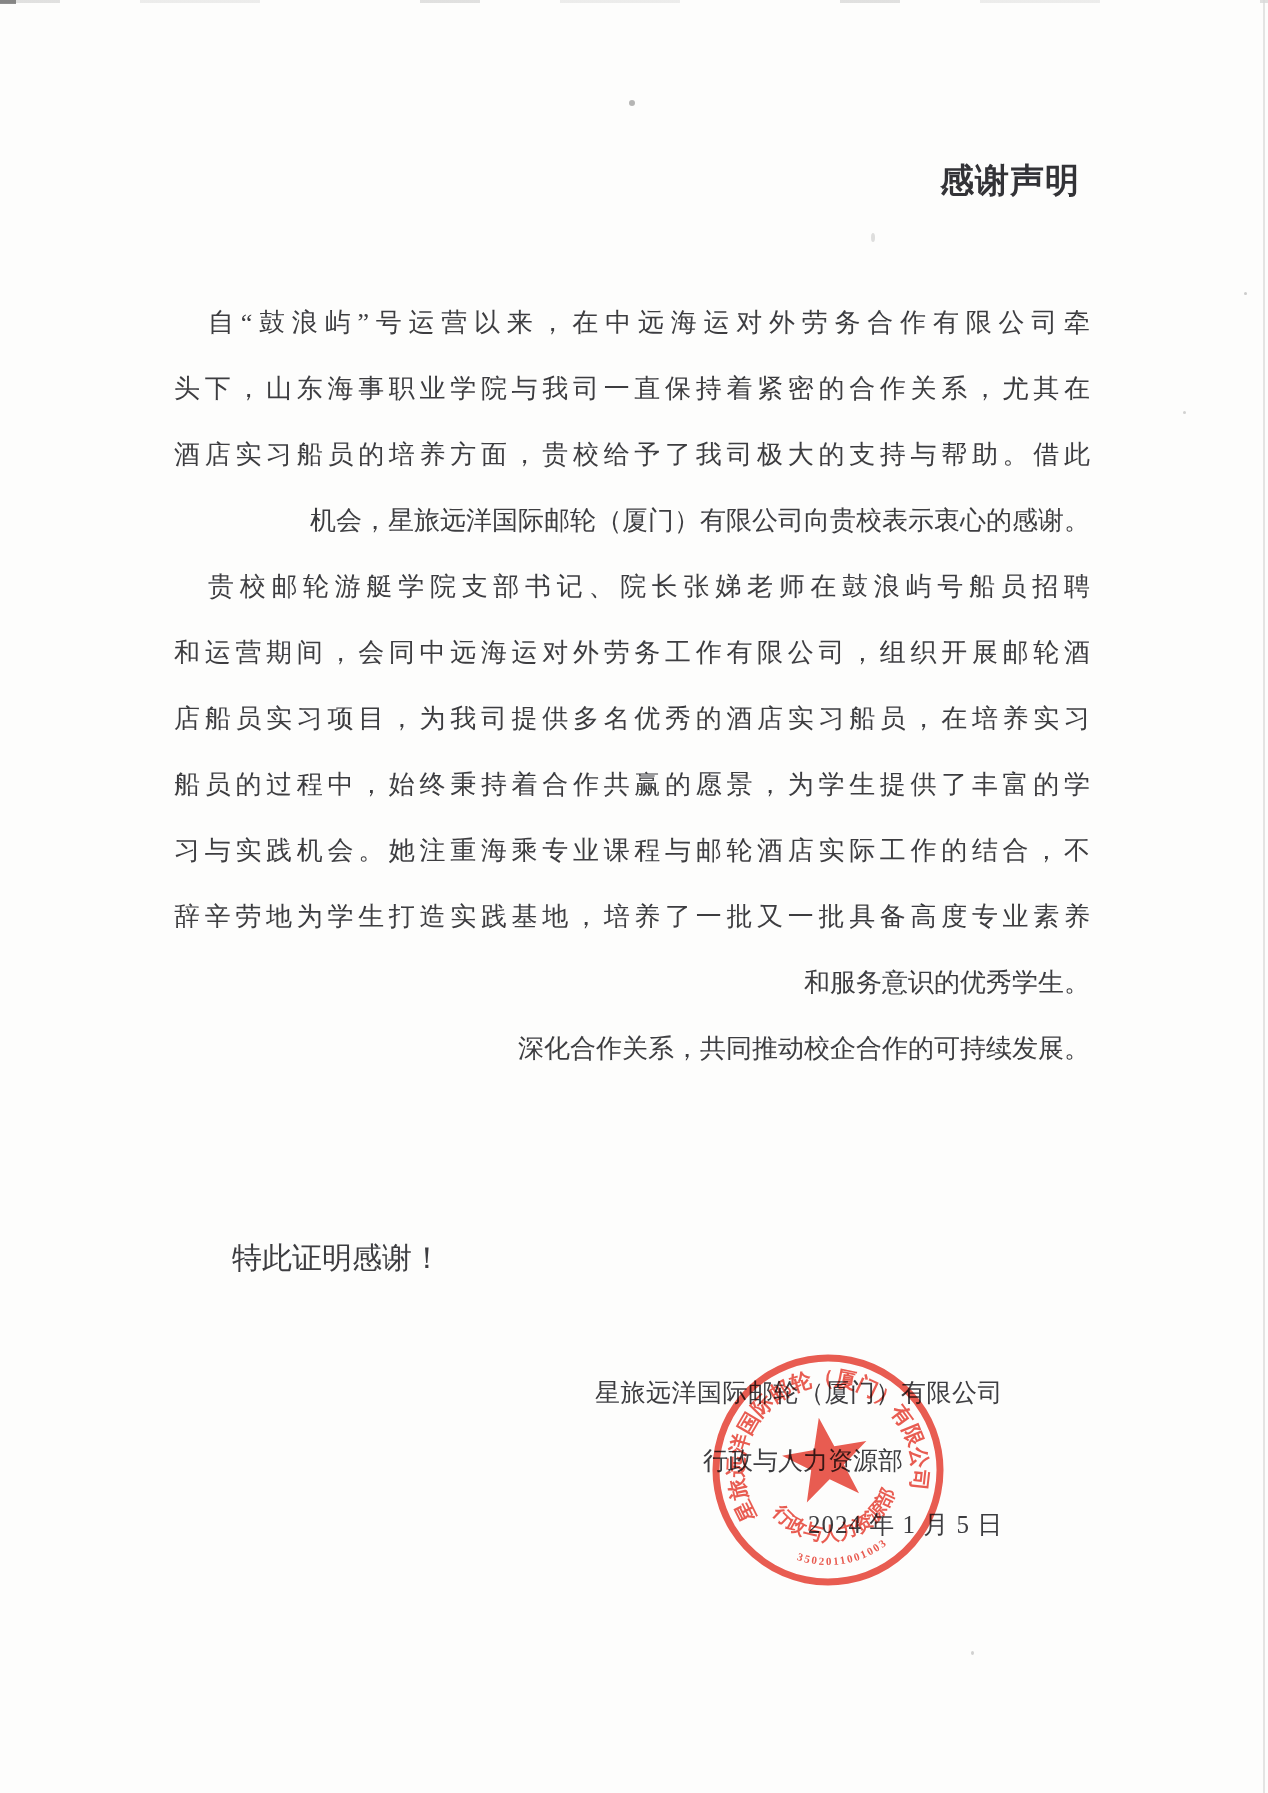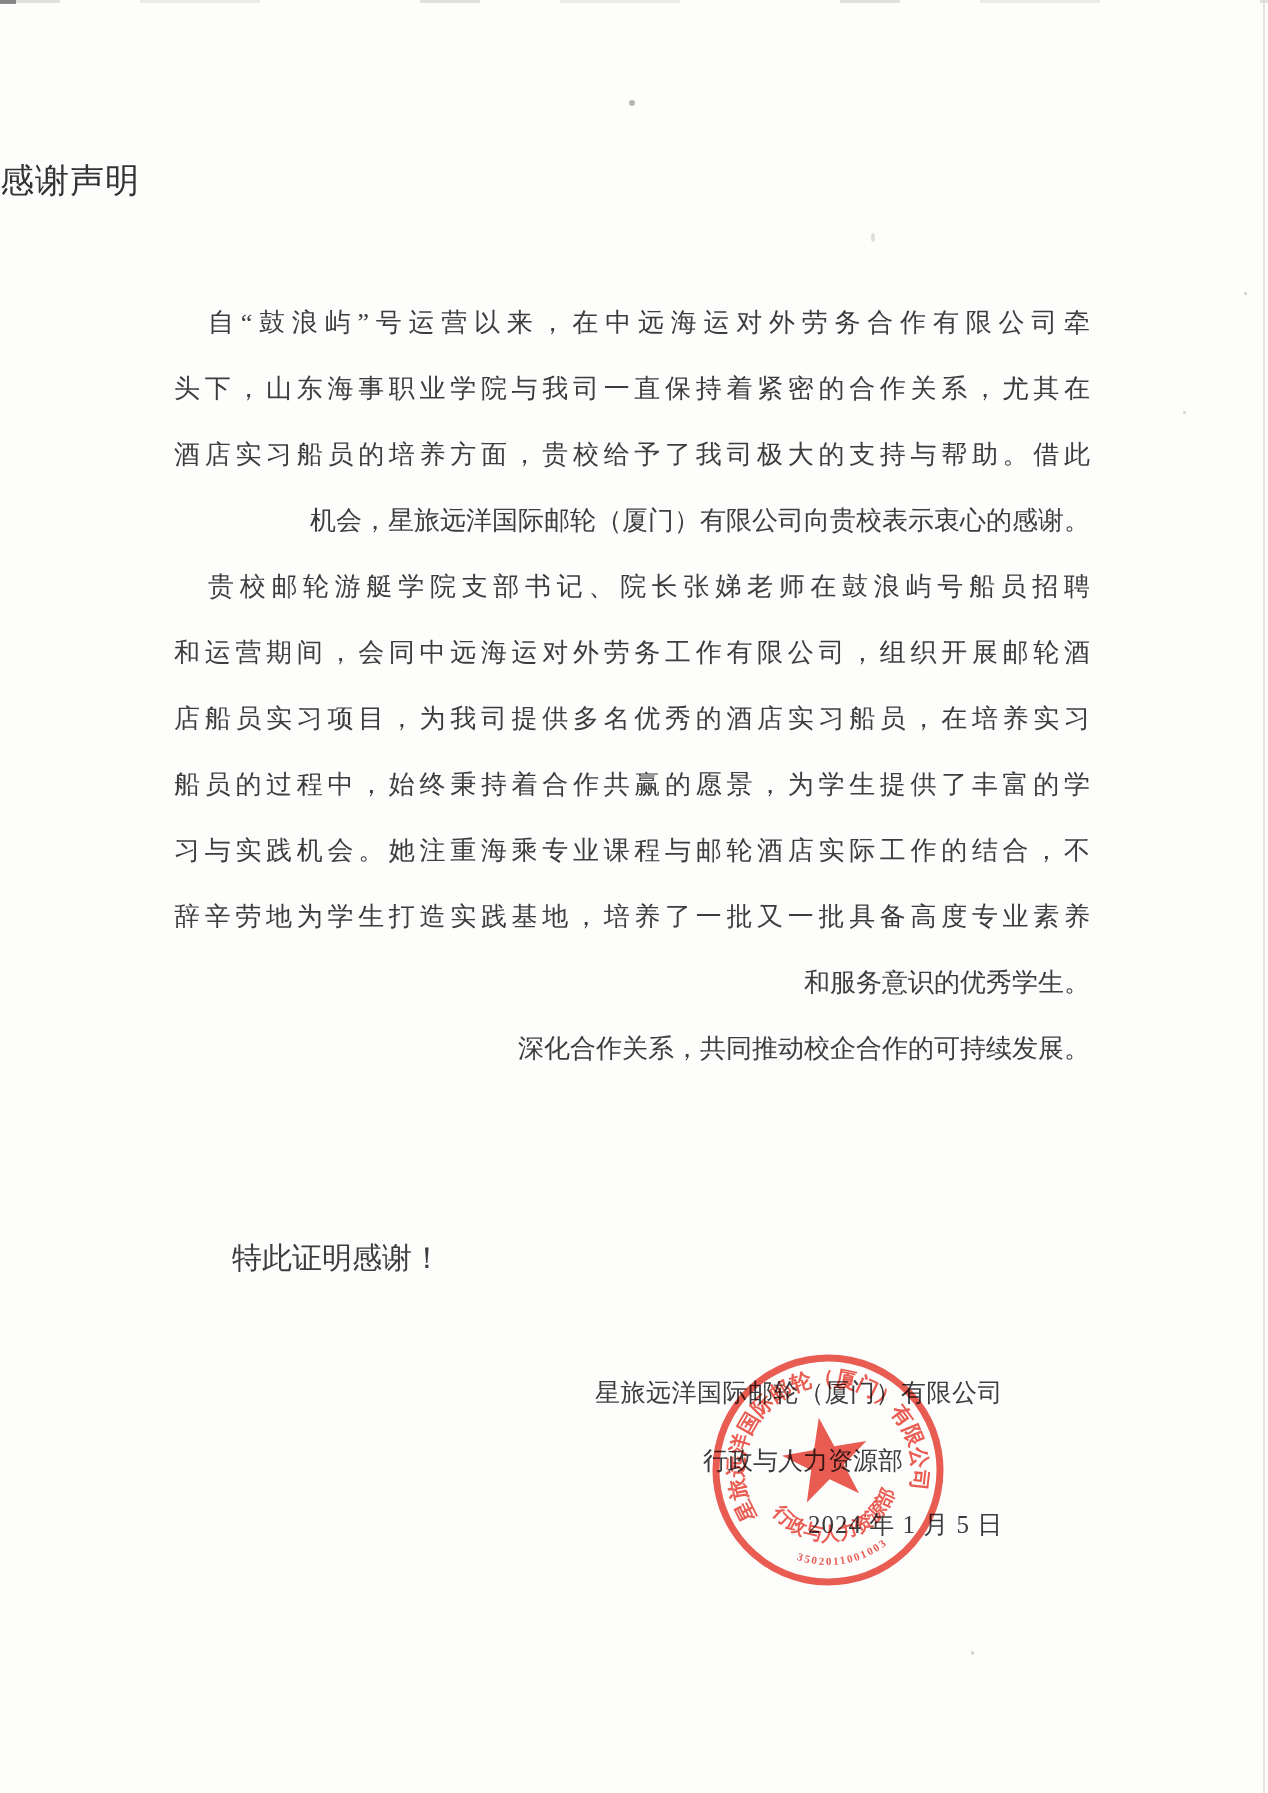--- a/index.html
+++ b/index.html
@@ -23,22 +23,22 @@
   .right-edge{position:absolute;right:3px;top:0;width:2px;height:100%;background:#d9d9d9;opacity:.7;}
   .speck{position:absolute;border-radius:50%;background:#9c9c9c;}
   .speck.s1{left:629px;top:100px;width:6px;height:6px;opacity:.75;}
   .speck.s2{left:871px;top:233px;width:4px;height:9px;opacity:.4;background:#b0b0b0;}
   .speck.s3{left:1244px;top:292px;width:3px;height:3px;opacity:.5;}
   .speck.s4{left:1183px;top:411px;width:3px;height:3px;opacity:.45;}
   .speck.s5{left:971px;top:1651px;width:3px;height:4px;opacity:.45;}
 
   .doc-title{
     position:absolute;left:0;top:158px;width:1080px;
-    text-align:left;
-    font-size:34px;font-weight:normal;color:#333337;
+    text-align:right;
+    font-size:34px;font-weight:bold;color:#333337;
     letter-spacing:1px;
   }
   .body-text{
     position:absolute;left:174px;top:290px;width:916px;
     font-size:26px;line-height:66px;color:#3d3d40;
   }
   .line{white-space:nowrap;text-align:right;}
   .line.justify{
     white-space:normal;
     text-align:justify;text-align-last:justify;

